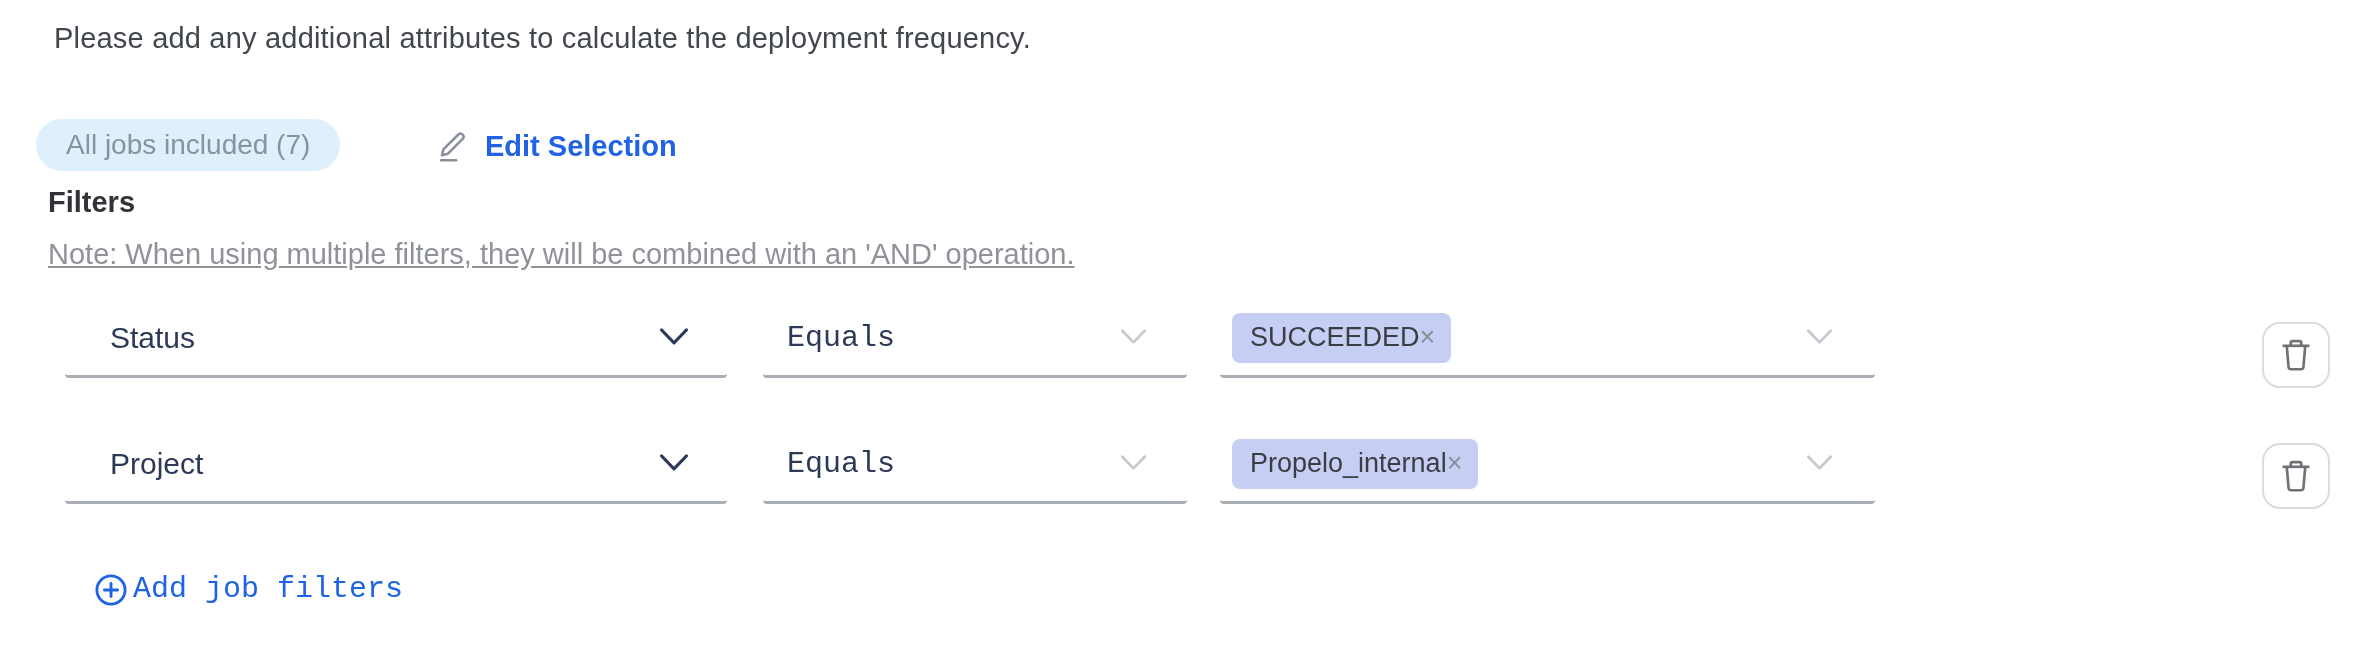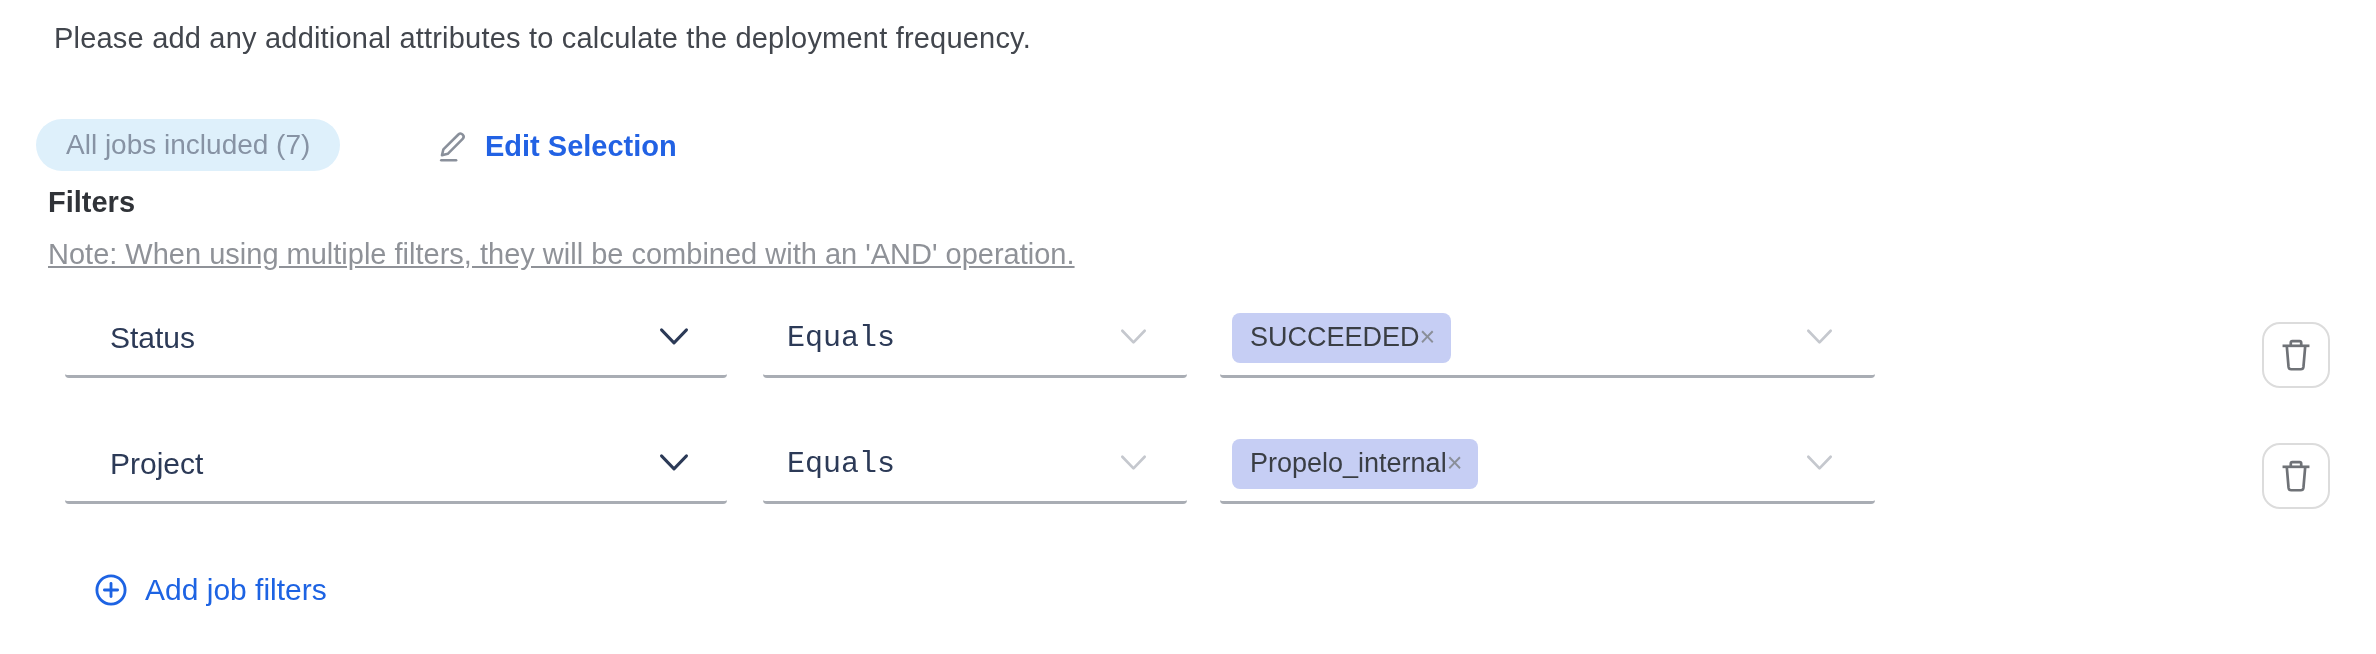--- a/index.html
+++ b/index.html
@@ -129,26 +129,26 @@
     justify-content: center;
     cursor: pointer;
   }
   .trash-btn.t1 { top: 322px; }
   .trash-btn.t2 { top: 443px; }
 
   .add-btn {
     position: absolute;
     left: 93px; top: 572px;
     display: inline-flex;
-    align-items: center;
-    gap: 16px;
+    align-items: flex-start;
+    gap: 4px;
     background: none;
     border: none;
     cursor: pointer;
-    font-family: Liberation Sans, sans-serif;
+    font-family: Liberation Mono, monospace;
   }
   .add-btn .label {
     font-size: 30px;
     font-weight: 500;
     color: #1d63e3;
   }
 
   svg { display: block; }
 </style>
 </head>

